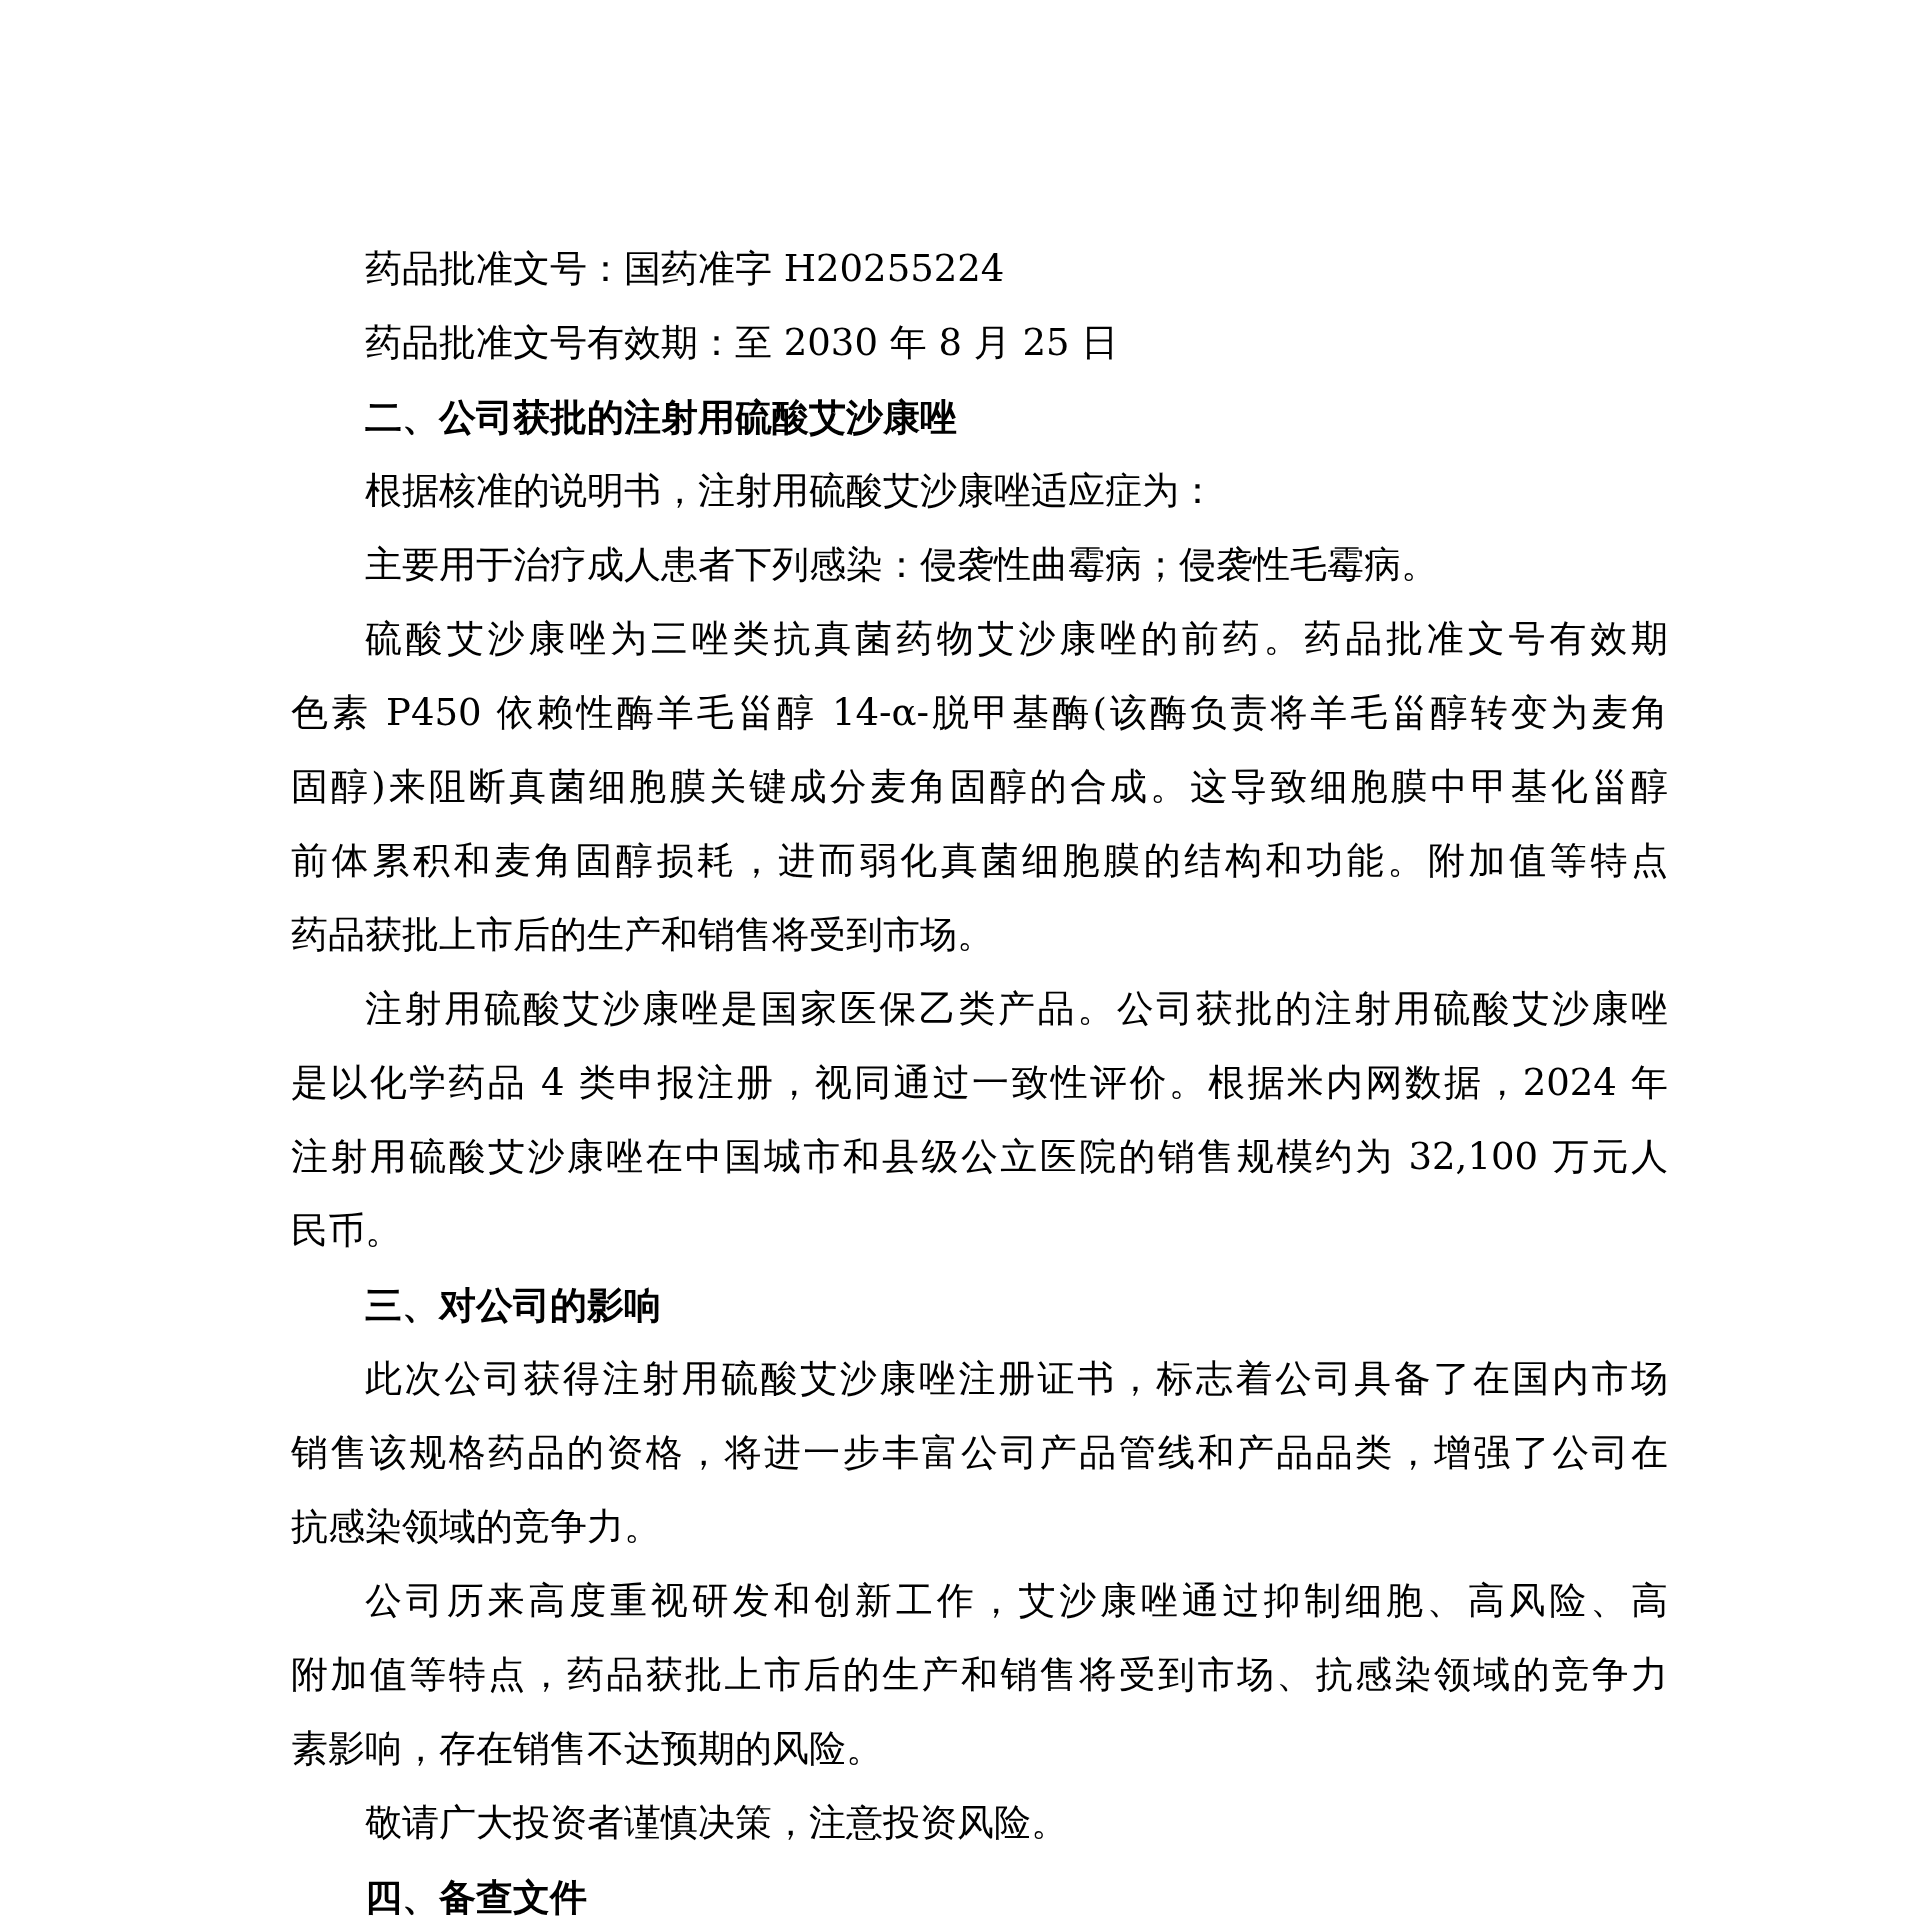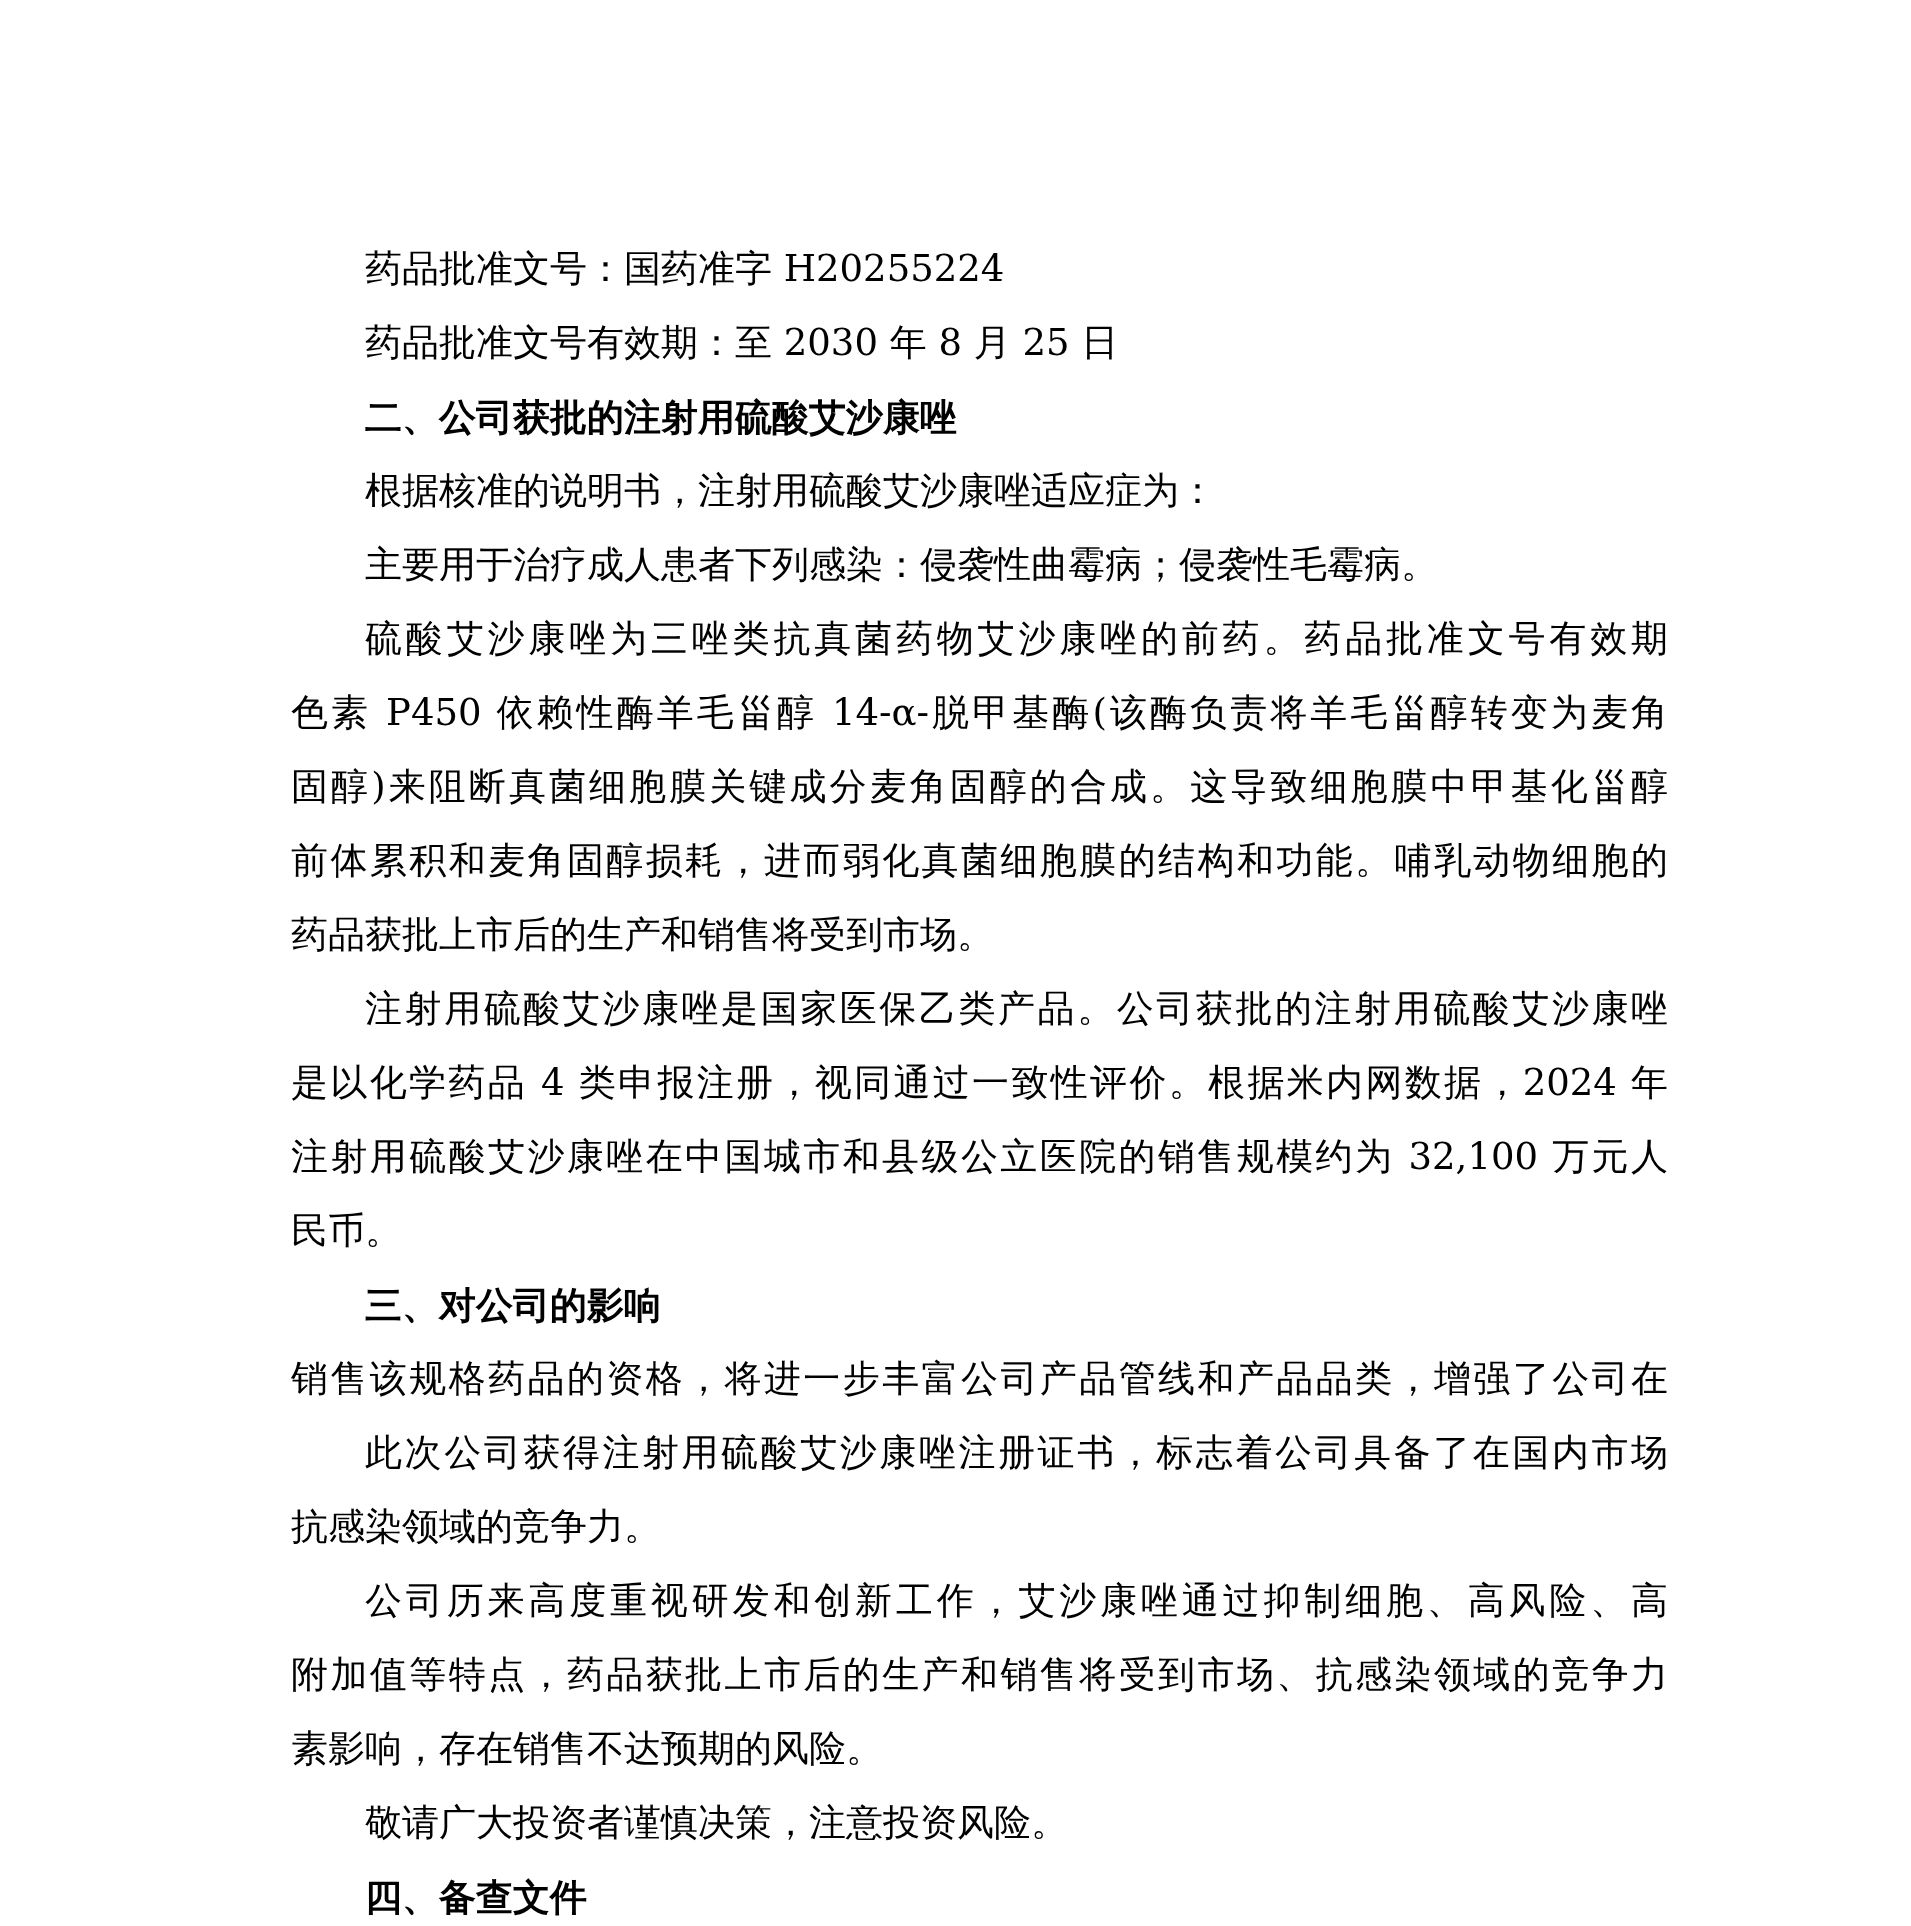--- a/index.html
+++ b/index.html
@@ -32,29 +32,29 @@
 <div class="page">
   <div class="textblock">
       <div class="line paragraph-first">药品批准文号：国药准字 H20255224</div>
       <div class="line paragraph-first">药品批准文号有效期：至 2030 年 8 月 25 日</div>
       <div class="line heading">二、公司获批的注射用硫酸艾沙康唑</div>
       <div class="line paragraph-first">根据核准的说明书，注射用硫酸艾沙康唑适应症为：</div>
       <div class="line paragraph-first">主要用于治疗成人患者下列感染：侵袭性曲霉病；侵袭性毛霉病。</div>
       <div class="line paragraph-first just">硫酸艾沙康唑为三唑类抗真菌药物艾沙康唑的前药。药品批准文号有效期</div>
       <div class="line paragraph-line just">色素 P450 依赖性酶羊毛甾醇 14-α-脱甲基酶(该酶负责将羊毛甾醇转变为麦角</div>
       <div class="line paragraph-line just">固醇)来阻断真菌细胞膜关键成分麦角固醇的合成。这导致细胞膜中甲基化甾醇</div>
-      <div class="line paragraph-line just">前体累积和麦角固醇损耗，进而弱化真菌细胞膜的结构和功能。哺乳动物细胞的</div>
+      <div class="line paragraph-line just">前体累积和麦角固醇损耗，进而弱化真菌细胞膜的结构和功能。附加值等特点</div>
       <div class="line paragraph-line">药品获批上市后的生产和销售将受到市场。</div>
       <div class="line paragraph-first just">注射用硫酸艾沙康唑是国家医保乙类产品。公司获批的注射用硫酸艾沙康唑</div>
       <div class="line paragraph-line just">是以化学药品 4 类申报注册，视同通过一致性评价。根据米内网数据，2024 年</div>
       <div class="line paragraph-line just">注射用硫酸艾沙康唑在中国城市和县级公立医院的销售规模约为 32,100 万元人</div>
       <div class="line paragraph-line">民币。</div>
       <div class="line heading">三、对公司的影响</div>
+      <div class="line paragraph-first just">此次公司获得注射用硫酸艾沙康唑注册证书，标志着公司具备了在国内市场</div>
       <div class="line paragraph-line just">销售该规格药品的资格，将进一步丰富公司产品管线和产品品类，增强了公司在</div>
-      <div class="line paragraph-first just">此次公司获得注射用硫酸艾沙康唑注册证书，标志着公司具备了在国内市场</div>
       <div class="line paragraph-line">抗感染领域的竞争力。</div>
       <div class="line paragraph-first just">公司历来高度重视研发和创新工作，艾沙康唑通过抑制细胞、高风险、高</div>
       <div class="line paragraph-line just">附加值等特点，药品获批上市后的生产和销售将受到市场、抗感染领域的竞争力</div>
       <div class="line paragraph-line">素影响，存在销售不达预期的风险。</div>
       <div class="line paragraph-first">敬请广大投资者谨慎决策，注意投资风险。</div>
       <div class="line heading">四、备查文件</div>
     </div>
 </div>
 
 

